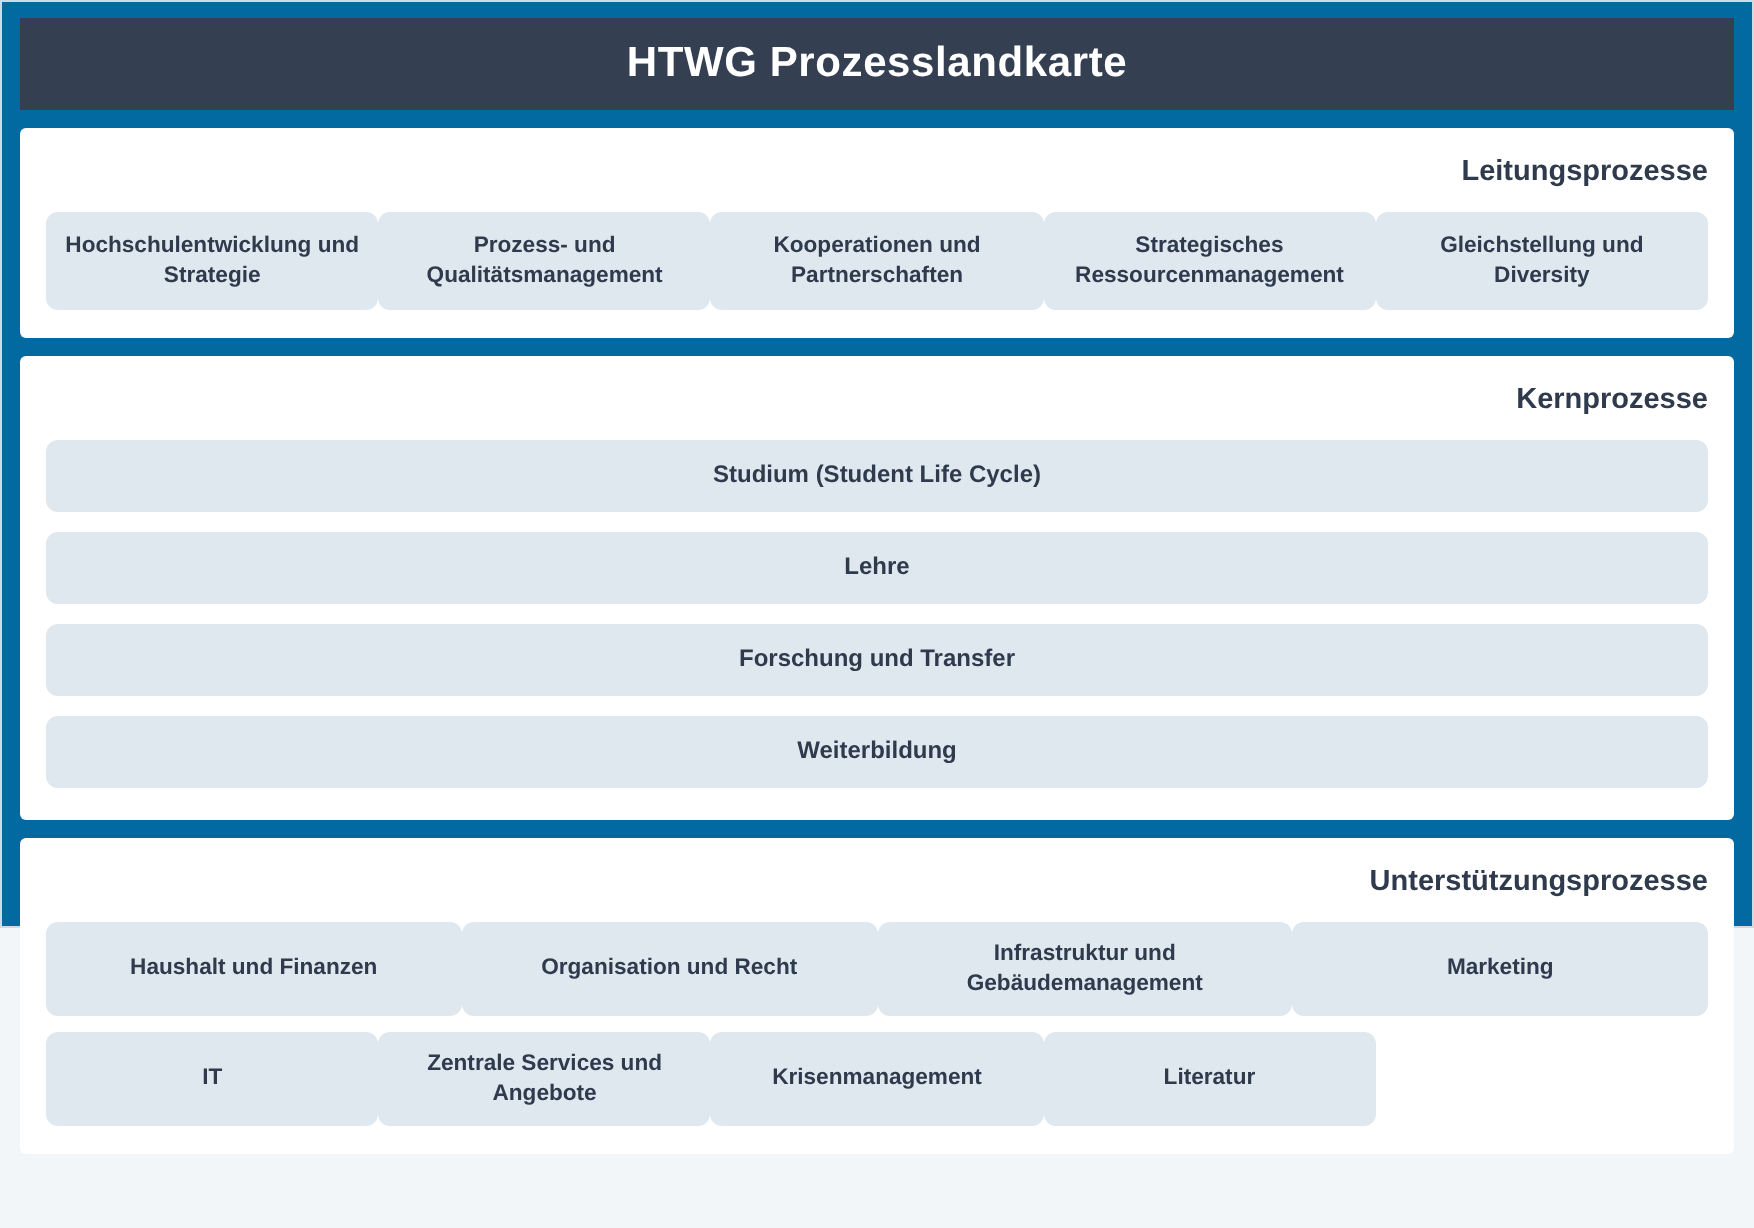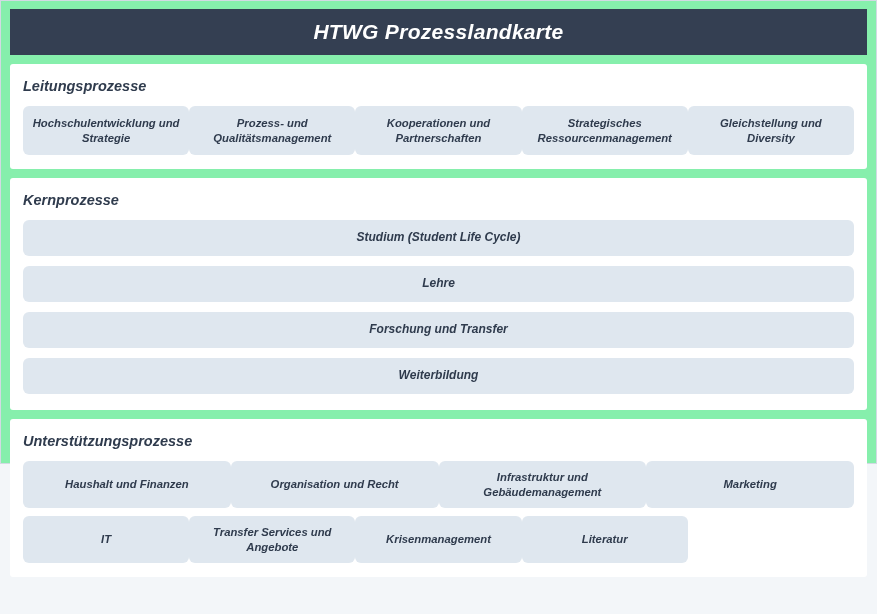--- a/index.html
+++ b/index.html
@@ -10,24 +10,23 @@
     width: 877px;
     height: 614px;
     background: #f3f6f9;
     font-family: "Liberation Sans", sans-serif;
     overflow: hidden;
   }
   .page {
     position: relative;
     width: 877px;
     height: 464px;
-    background: #86efac;
+    background: #0369a1;
     border: 1px solid #d2dae3;
     box-sizing: border-box;
-    font-style: italic;
   }
   .title-bar {
     margin: 8px 9px 0 9px;
     height: 46px;
     background: #343f52;
     display: flex;
     align-items: center;
     justify-content: center;
   }
   .title-bar h1 {
@@ -38,21 +37,21 @@
     letter-spacing: 0.3px;
   }
   .band {
     margin: 9px 9px 0 9px;
     background: #ffffff;
     border-radius: 3px;
     padding: 10px 13px 14px 13px;
     box-sizing: border-box;
   }
   .band-title {
-    text-align: left;
+    text-align: right;
     font-size: 14.5px;
     font-weight: bold;
     color: #2f3b4d;
     margin: 4px 0 12px 0;
   }
   .row {
     display: flex;
     gap: 0;
     justify-content: space-between;
   }
@@ -140,20 +139,20 @@
   <div class="band" id="band-unterstuetzung">
     <div class="band-title">Unterstützungsprozesse</div>
     <div class="row">
       <div class="cell">Haushalt und Finanzen</div>
       <div class="cell">Organisation und Recht</div>
       <div class="cell">Infrastruktur und Gebäudemanagement</div>
       <div class="cell">Marketing</div>
     </div>
     <div class="row">
       <div class="cell">IT</div>
-      <div class="cell">Transfer Services und Angebote</div>
+      <div class="cell">Zentrale Services und Angebote</div>
       <div class="cell">Krisenmanagement</div>
       <div class="cell">Literatur</div>
       <div class="cell empty"></div>
     </div>
   </div>
 
 </div>
 
 </body></html>

